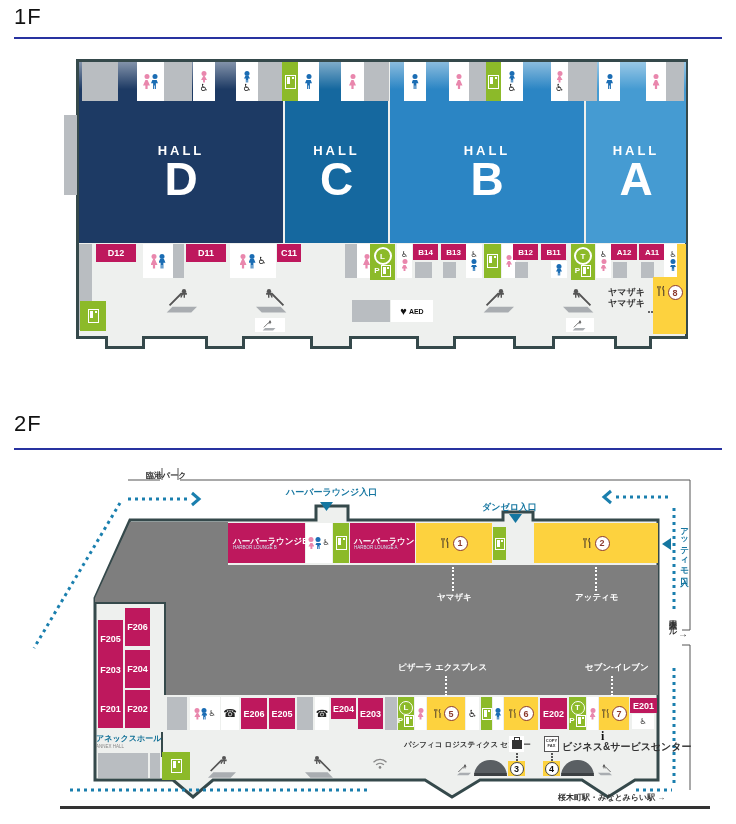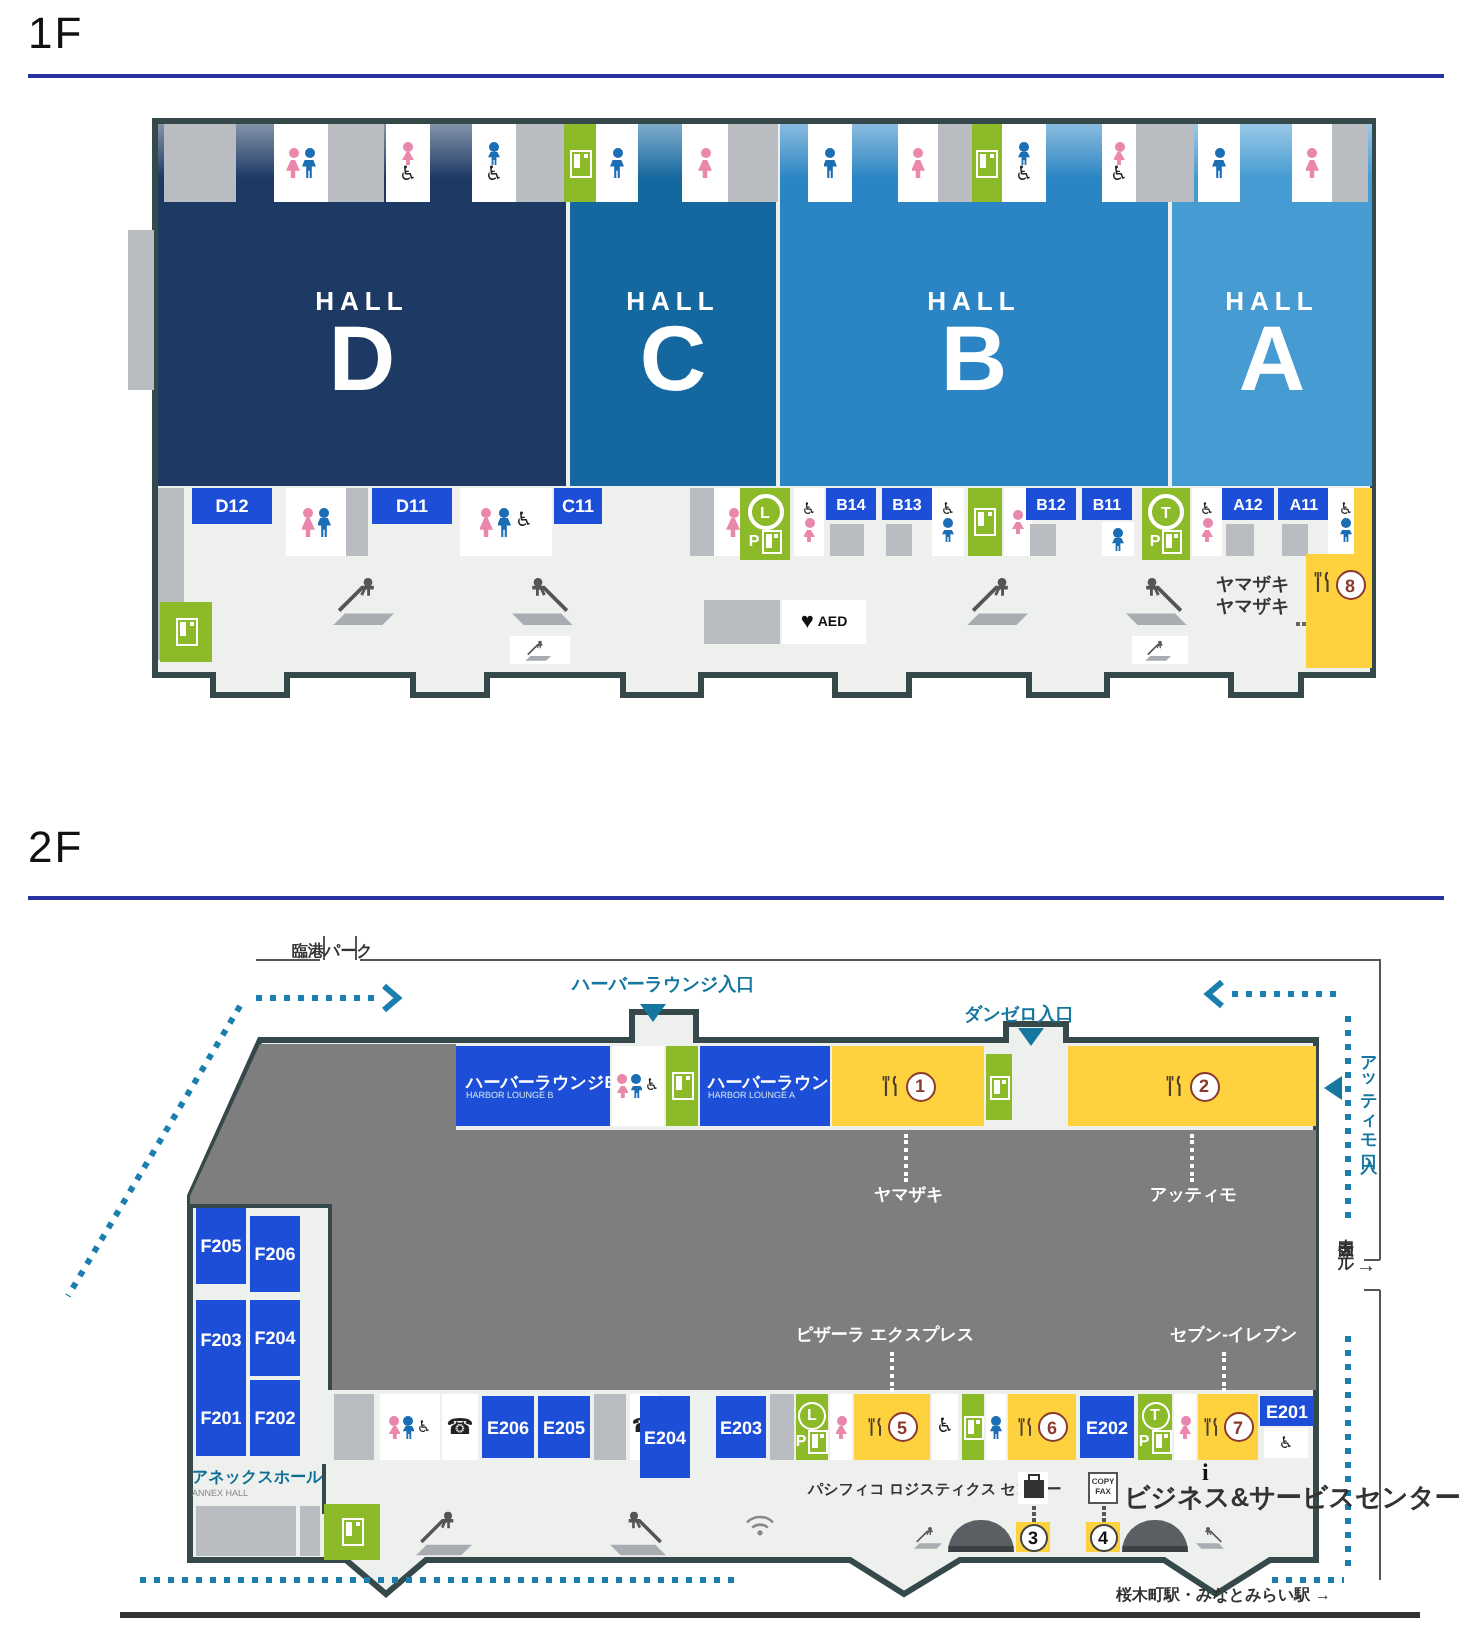--- a/index.html
+++ b/index.html
@@ -8,21 +8,21 @@
   .fx{display:flex;align-items:center;justify-content:center}
   .fc{flex-direction:column}
   .ttl{font-size:22px;color:#111;letter-spacing:1px;font-family:"Liberation Sans",sans-serif}
   .rule{background:#2832a0;height:2px}
   .bldg{background:#eef0ee;border:3px solid #35494b}
   .tab{background:#eef0ee;border:3px solid #35494b;border-top:none}
   .gray{background:#b9bdc1}
   .white{background:#fff}
   .green{background:#8cba29}
   .yellow{background:#fdd23e}
-  .teal{background:#1d4ed8}
+  .teal{background:#be185d}
   .chip{color:#fff;font-weight:bold;font-size:9px;white-space:nowrap}
   .chip.sm{font-size:8px}
   .hall{color:#fff}
   .hw{font-size:13px;font-weight:bold;letter-spacing:3px}
   .hl{font-size:46px;font-weight:bold;line-height:.92}
   
   .ps{position:relative;display:inline-block;width:7px;height:15px;flex:none}
   .ps::before{content:"";position:absolute;left:50%;transform:translateX(-50%);top:0;width:5px;height:5px;border-radius:50%;background:currentColor}
   .ps::after{content:"";position:absolute;top:5.5px;left:0;right:0;bottom:0;background:currentColor}
   .ps.m{color:#1b6db4}
@@ -360,21 +360,21 @@
 
   <div class="a dotw" style="left:452px;top:167px;height:24px"></div>
   <div class="a jpw" style="left:437px;top:192px">ヤマザキ</div>
   <div class="a dotw" style="left:595px;top:167px;height:24px"></div>
   <div class="a jpw" style="left:575px;top:192px">アッティモ</div>
   <div class="a jpw" style="left:398px;top:262px">ピザーラ エクスプレス</div>
   <div class="a dotw" style="left:445px;top:276px;height:20px"></div>
   <div class="a jpw" style="left:585px;top:262px">セブン-イレブン</div>
   <div class="a dotw" style="left:611px;top:276px;height:20px"></div>
 
-  <div class="a teal chip fx" style="left:98px;top:204px;width:25px;height:38px">F205</div>
+  <div class="a teal chip fx" style="left:98px;top:220px;width:25px;height:38px">F205</div>
   <div class="a teal chip fx" style="left:125px;top:208px;width:25px;height:38px">F206</div>
   <div class="a teal chip fx" style="left:98px;top:250px;width:25px;height:40px">F203</div>
   <div class="a teal chip fx" style="left:125px;top:250px;width:25px;height:38px">F204</div>
   <div class="a teal chip fx" style="left:98px;top:290px;width:25px;height:38px">F201</div>
   <div class="a teal chip fx" style="left:125px;top:290px;width:25px;height:38px">F202</div>
   <div class="a" style="left:96px;top:333px;font-size:8px;font-weight:bold;color:#0e6f96;white-space:nowrap">アネックスホール</div>
   <div class="a" style="left:96px;top:344px;font-size:4.5px;color:#888">ANNEX HALL</div>
 
   <div class="a gray" style="left:167px;top:297px;width:20px;height:33px"></div>
   <div class="a white fx" style="left:190px;top:297px;width:30px;height:33px;gap:1px">
@@ -384,21 +384,21 @@
     </div>
   <div class="a white fx" style="left:221px;top:297px;width:18px;height:33px">
       <span class="wcg" style="font-size:11px">☎</span>
     </div>
   <div class="a teal chip fx" style="left:241px;top:298px;width:26px;height:31px">E206</div>
   <div class="a teal chip fx" style="left:269px;top:298px;width:26px;height:31px">E205</div>
   <div class="a gray" style="left:297px;top:297px;width:16px;height:33px"></div>
   <div class="a white fx" style="left:315px;top:297px;width:14px;height:33px">
       <span class="wcg" style="font-size:10px">☎</span>
     </div>
-  <div class="a teal chip fx" style="left:320px;top:298px;width:25px;height:41px">E204</div>
+  <div class="a teal chip fx" style="left:331px;top:298px;width:25px;height:21px">E204</div>
   <div class="a teal chip fx" style="left:358px;top:298px;width:25px;height:31px">E203</div>
   <div class="a gray" style="left:385px;top:297px;width:12px;height:33px"></div>
   <div class="a green fx fc" style="left:398px;top:297px;width:16px;height:33px">
     <span class="clt" style="width:12px;height:12px;border-width:1.5px">L</span>
     <span class="fx" style="gap:1px">
         <span class="pp">P</span>
         <span class="vmx sm"></span>
       </span>
   </div>
   <div class="a white fx" style="left:415px;top:297px;width:11px;height:33px">
@@ -473,21 +473,21 @@
     </div>
   <div class="a dome" style="left:474px;top:360px;width:33px;height:16px"></div>
   <div class="a" style="left:456px;top:362px;width:18px;height:12px"><svg width="18" height="12" viewBox="0 0 26 18">
         <use href="#esc"></use>
       </svg></div>
 
   <div class="a cpfx fx fc" style="left:544px;top:336px;width:15px;height:16px">
     <span>COPY</span>
     <span>FAX</span>
   </div>
-  <div class="a jpd" style="left:562px;top:340px;font-size:13px">ビジネス&amp;サービスセンター</div>
+  <div class="a jpd" style="left:562px;top:340px;font-size:10px">ビジネス&amp;サービスセンター</div>
   <div class="a dotd" style="left:551px;top:353px;height:8px"></div>
   <div class="a yellow fx" style="left:543px;top:361px;width:17px;height:15px">
       <span class="num dark">4</span>
     </div>
   <div class="a dome" style="left:561px;top:360px;width:33px;height:16px"></div>
   <div class="a mirror" style="left:595px;top:362px;width:18px;height:12px"><svg width="18" height="12" viewBox="0 0 26 18">
         <use href="#esc"></use>
       </svg></div>
 </div>
 

